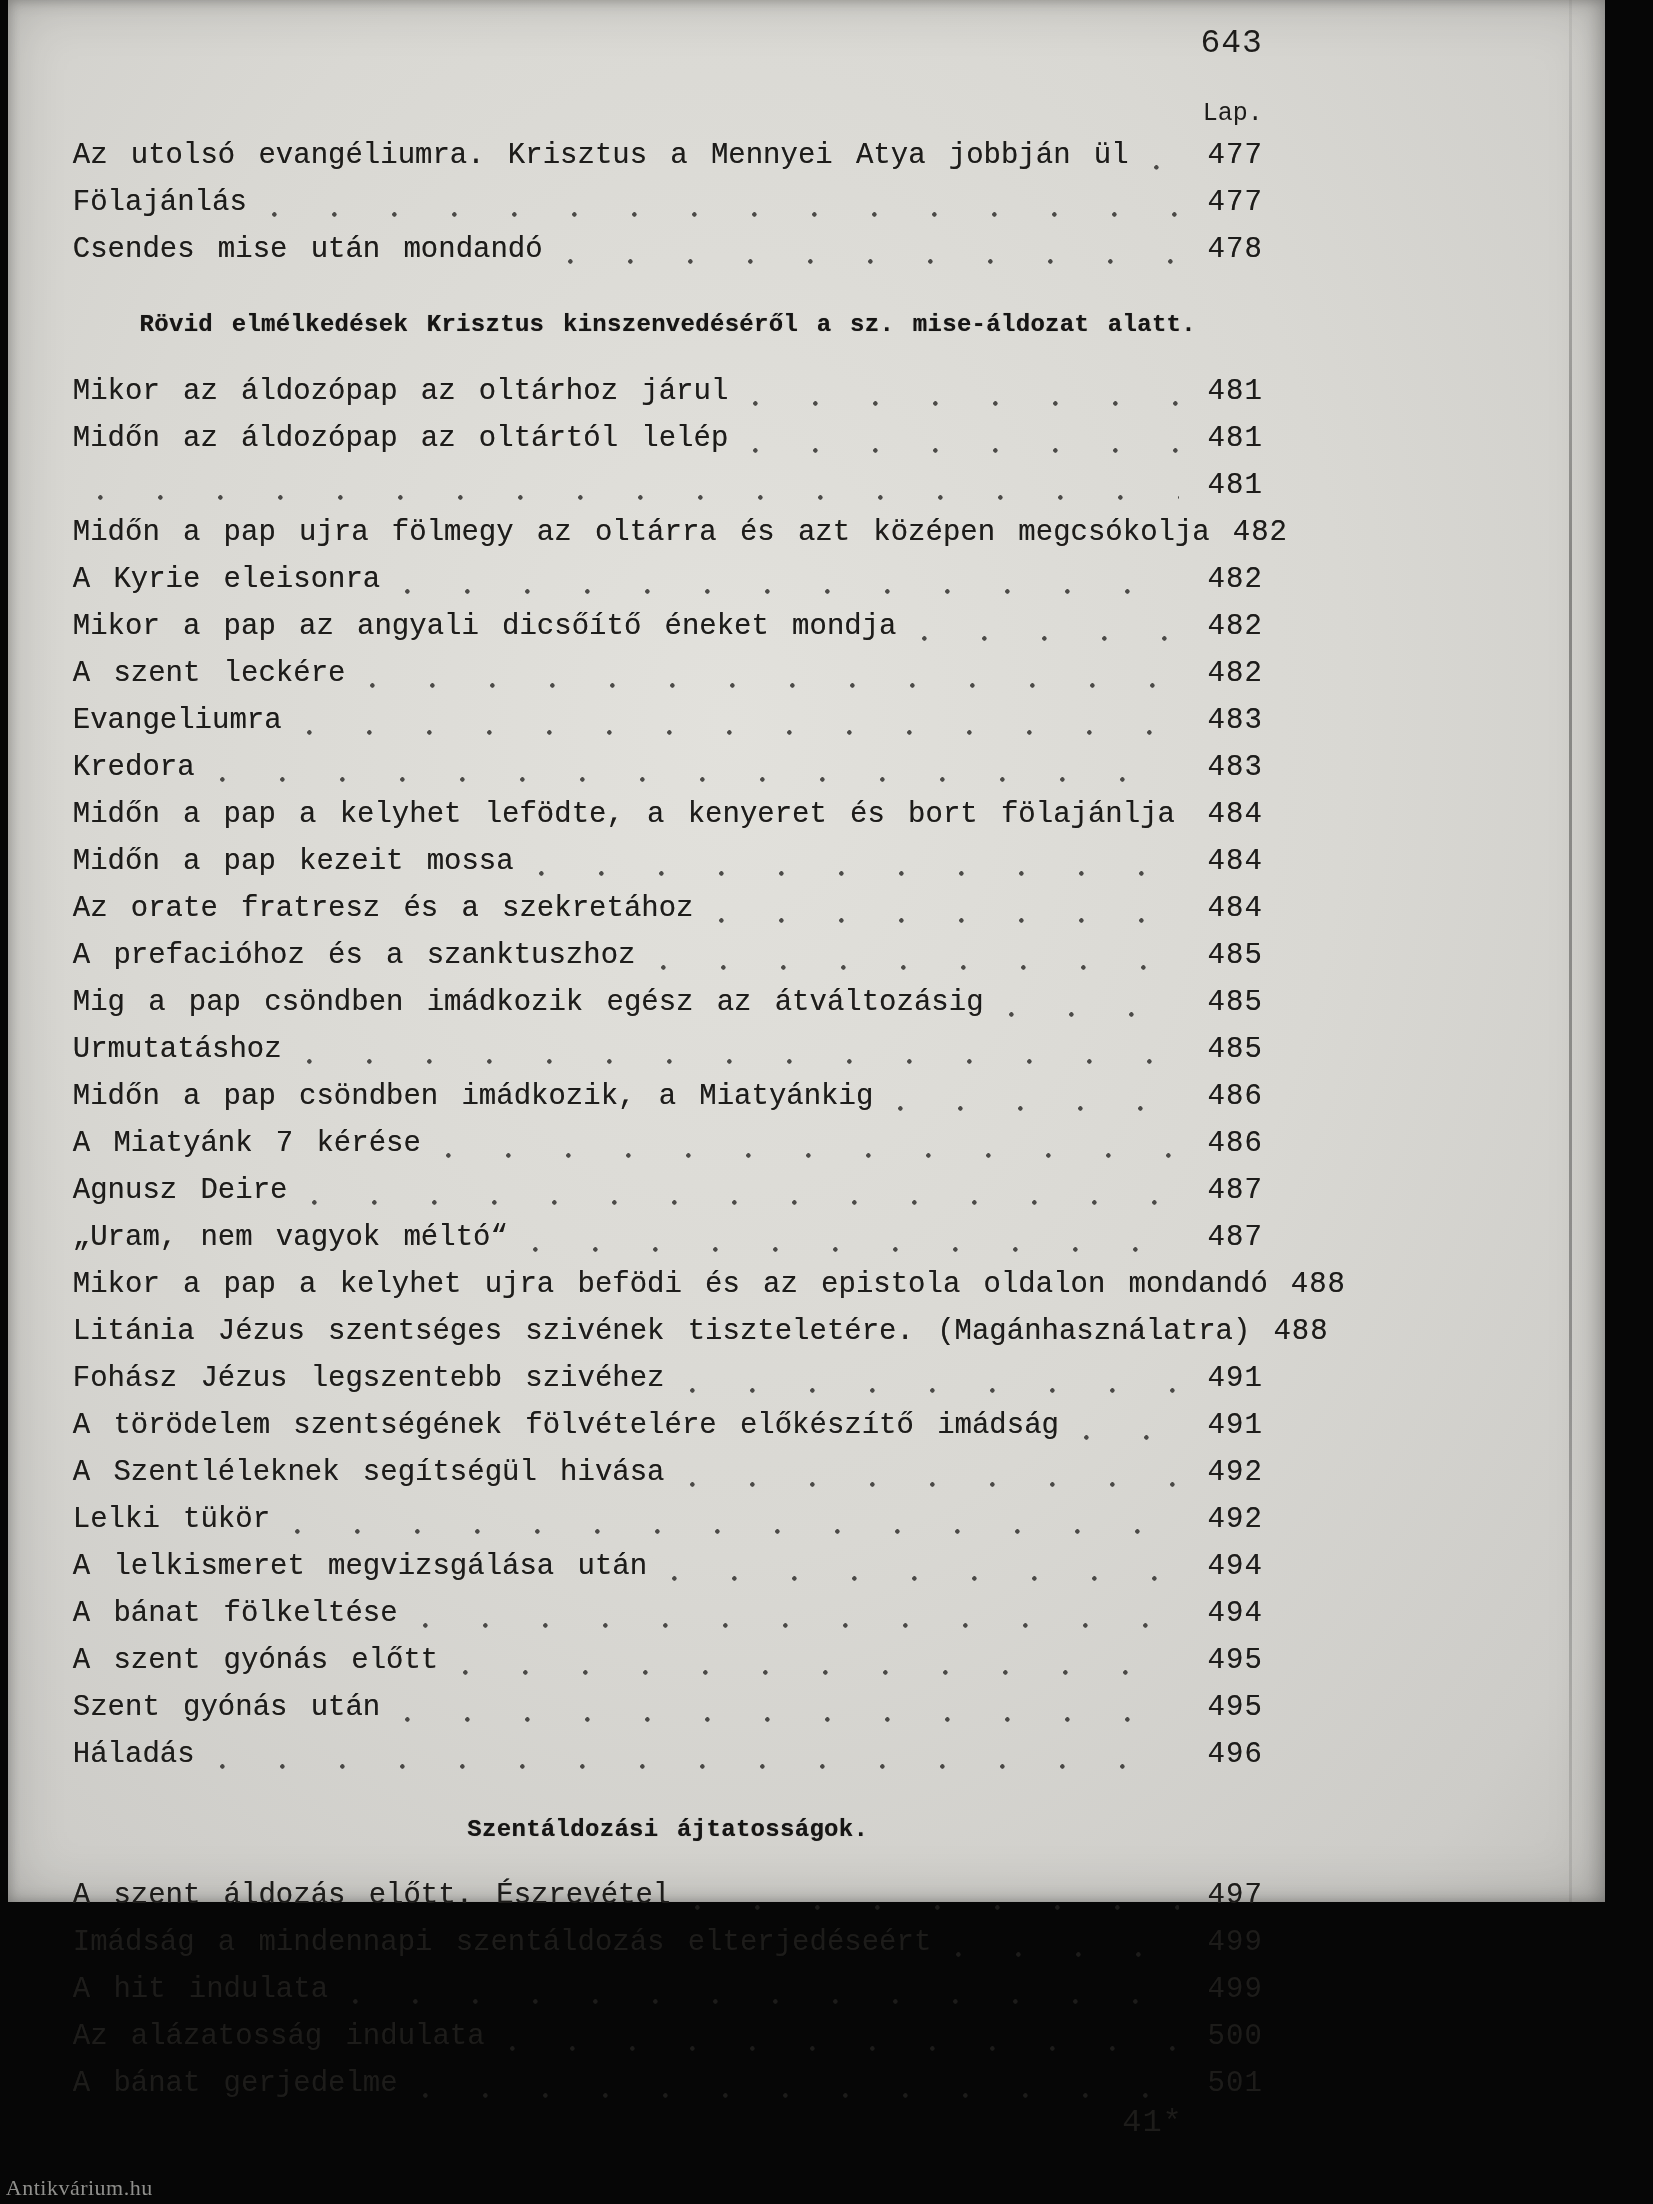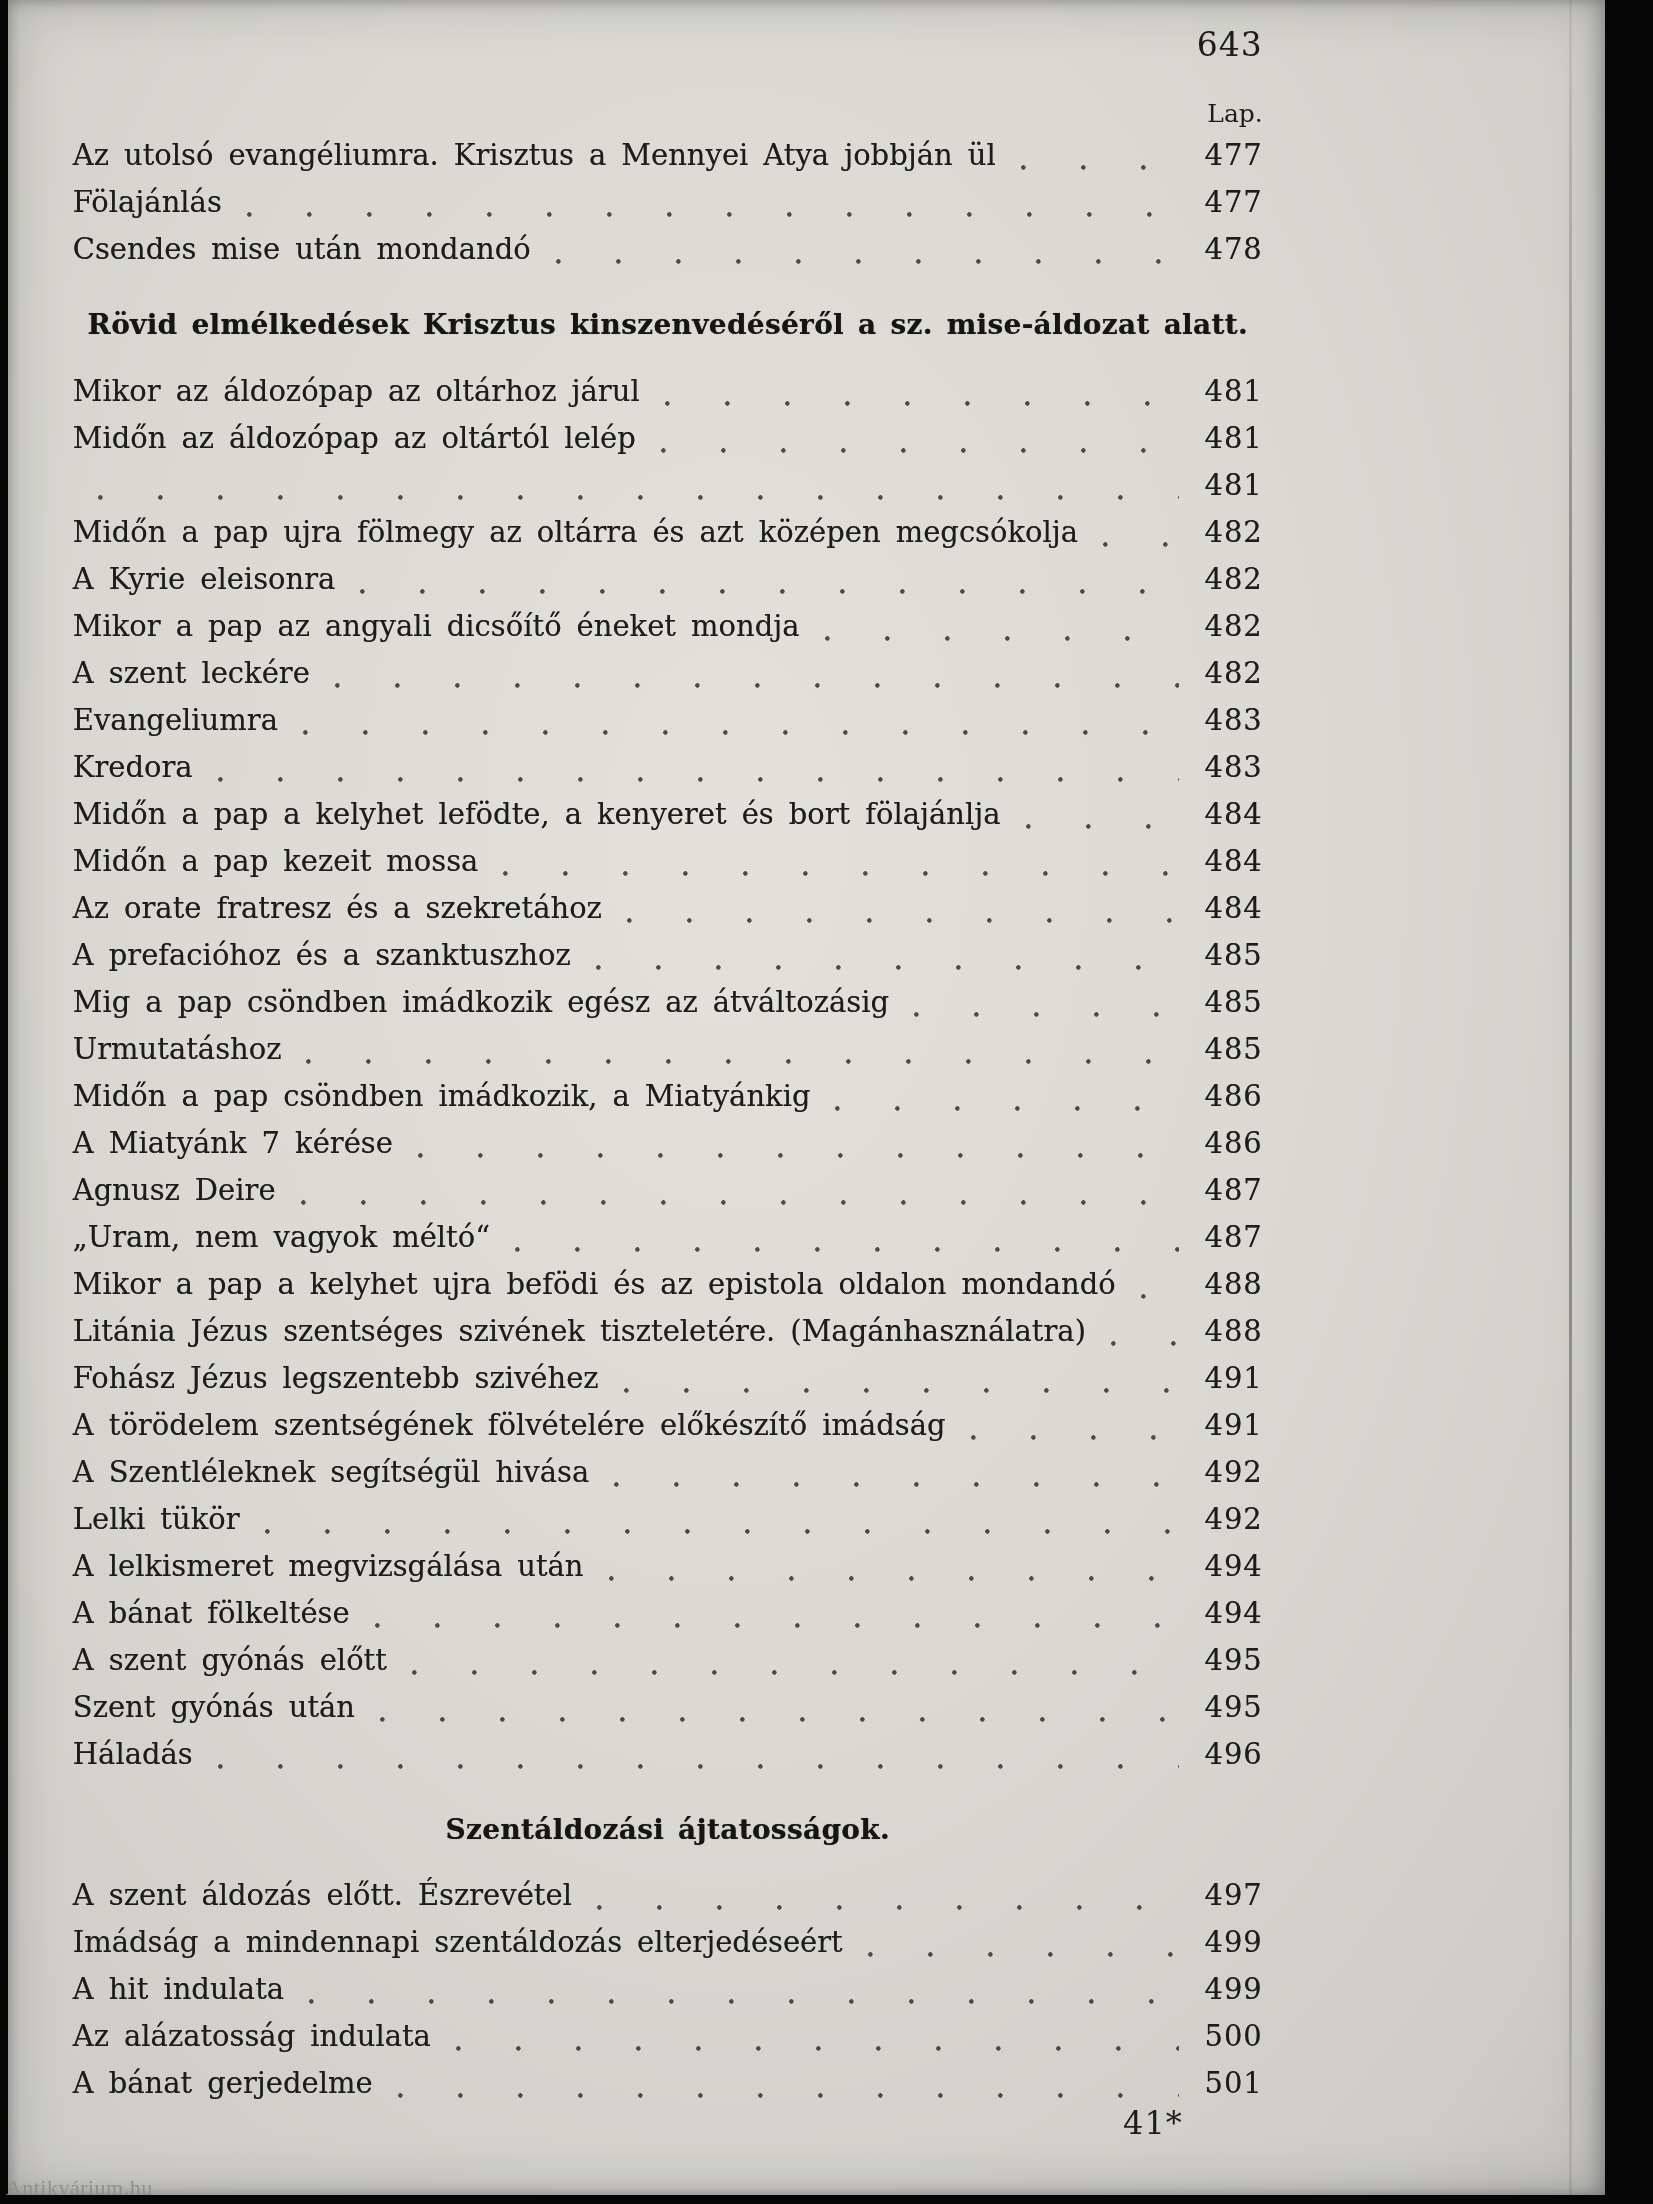--- a/index.html
+++ b/index.html
@@ -10,23 +10,24 @@
   html,body{width:1654px;height:2205px;}
   body{
     background:#060606;
     position:relative;
     overflow:hidden;
     font-family:"DejaVu Serif","Liberation Serif",serif;
   }
   .paper{
     position:absolute;
     left:7.8px;top:0;
-    width:1597px;height:2195px;
+    width:1597px;height:1902px;
     background:radial-gradient(ellipse at 45% 38%, #e2e1dc 0%, #d9d8d3 50%, #cdccc8 88%, #c2c1bd 100%);
     box-shadow:inset 0 0 58px rgba(0,0,0,.18), inset -5.8px 0 17.5px rgba(0,0,0,.22), inset 3.9px 0 9.7px rgba(0,0,0,.12);
+    font-family:Liberation Mono, monospace;
   }
   
   .gutter-line{
     position:absolute;
     right:33px;top:0;bottom:0;
     width:2.9px;
     background:linear-gradient(180deg, rgba(0,0,0,.05), rgba(0,0,0,.35) 30%, rgba(0,0,0,.30) 70%, rgba(0,0,0,.08));
   }
   .content{
     position:absolute;
@@ -77,21 +78,21 @@
     background-repeat:repeat-x;
   }
   .entry .pagenum{
     width:70px;
     text-align:right;
     letter-spacing:1px;
     text-shadow:0 0 0.6px rgba(20,20,20,.55);
   }
   .section-heading{
     font-weight:bold;
-    font-size:28px;
+    font-size:24px;
     line-height:50px;
     text-align:center;
     margin:27px 0 17.5px 0;
     letter-spacing:0.3px;
     word-spacing:3.9px;
     color:#161514;
     text-shadow:0 0 0.7px rgba(10,10,10,.6);
   }
   .footer-mark{
     position:absolute;

